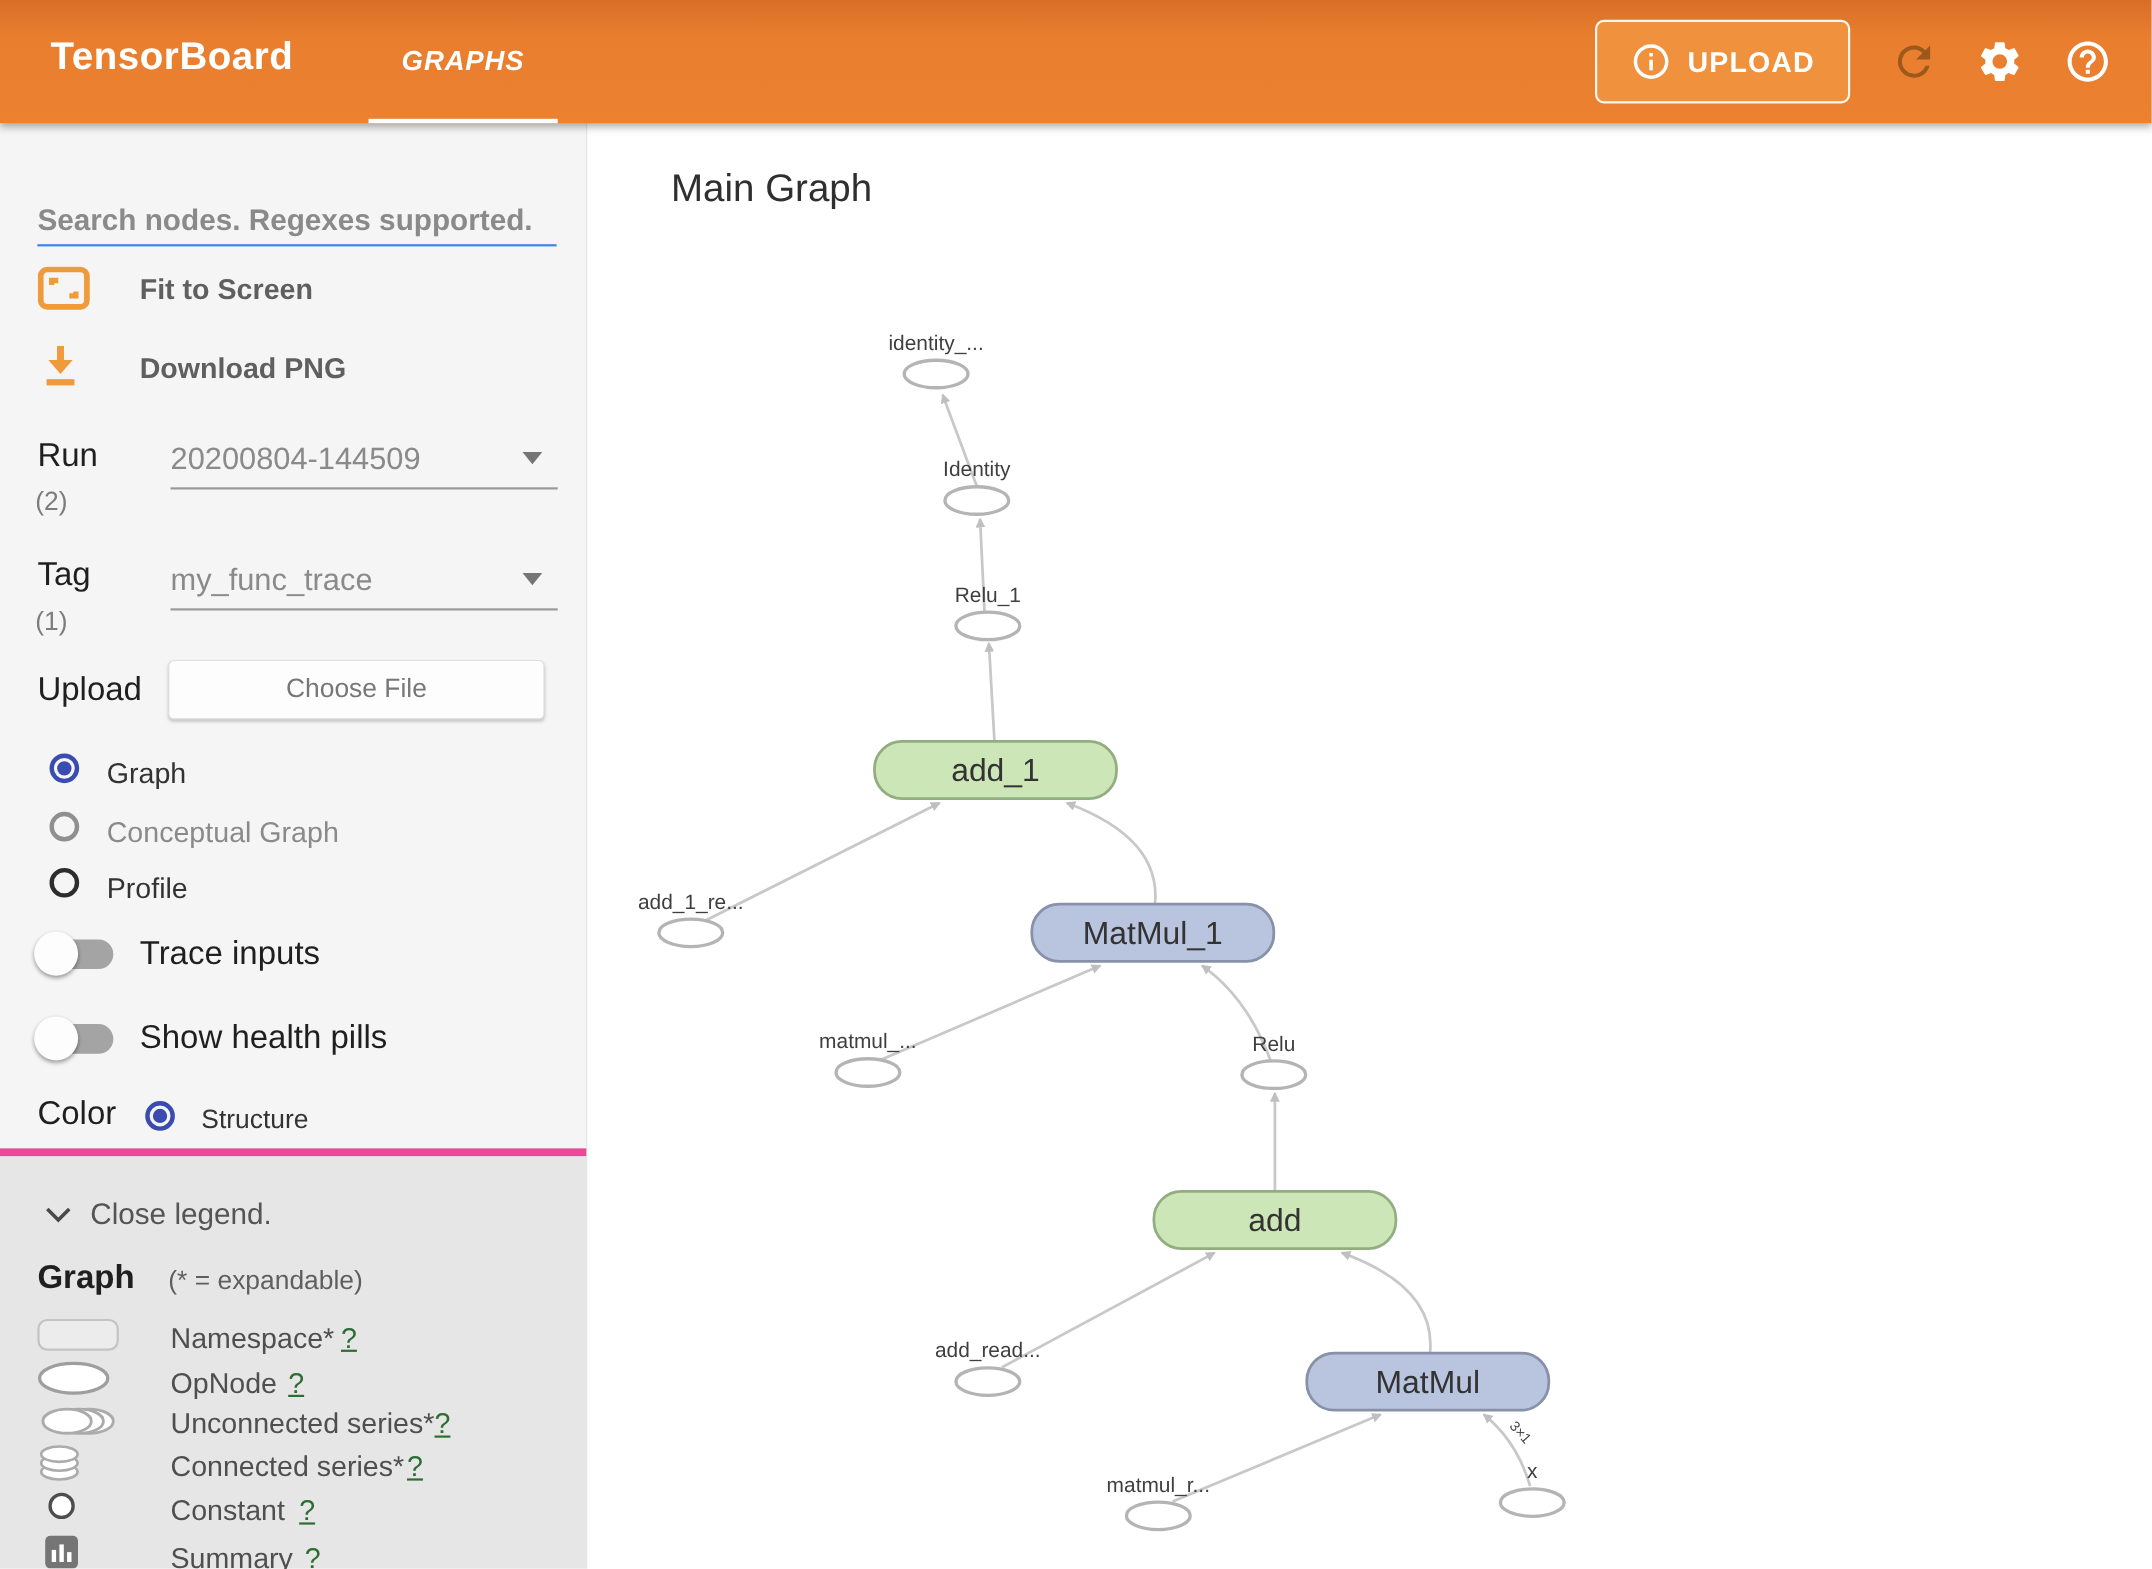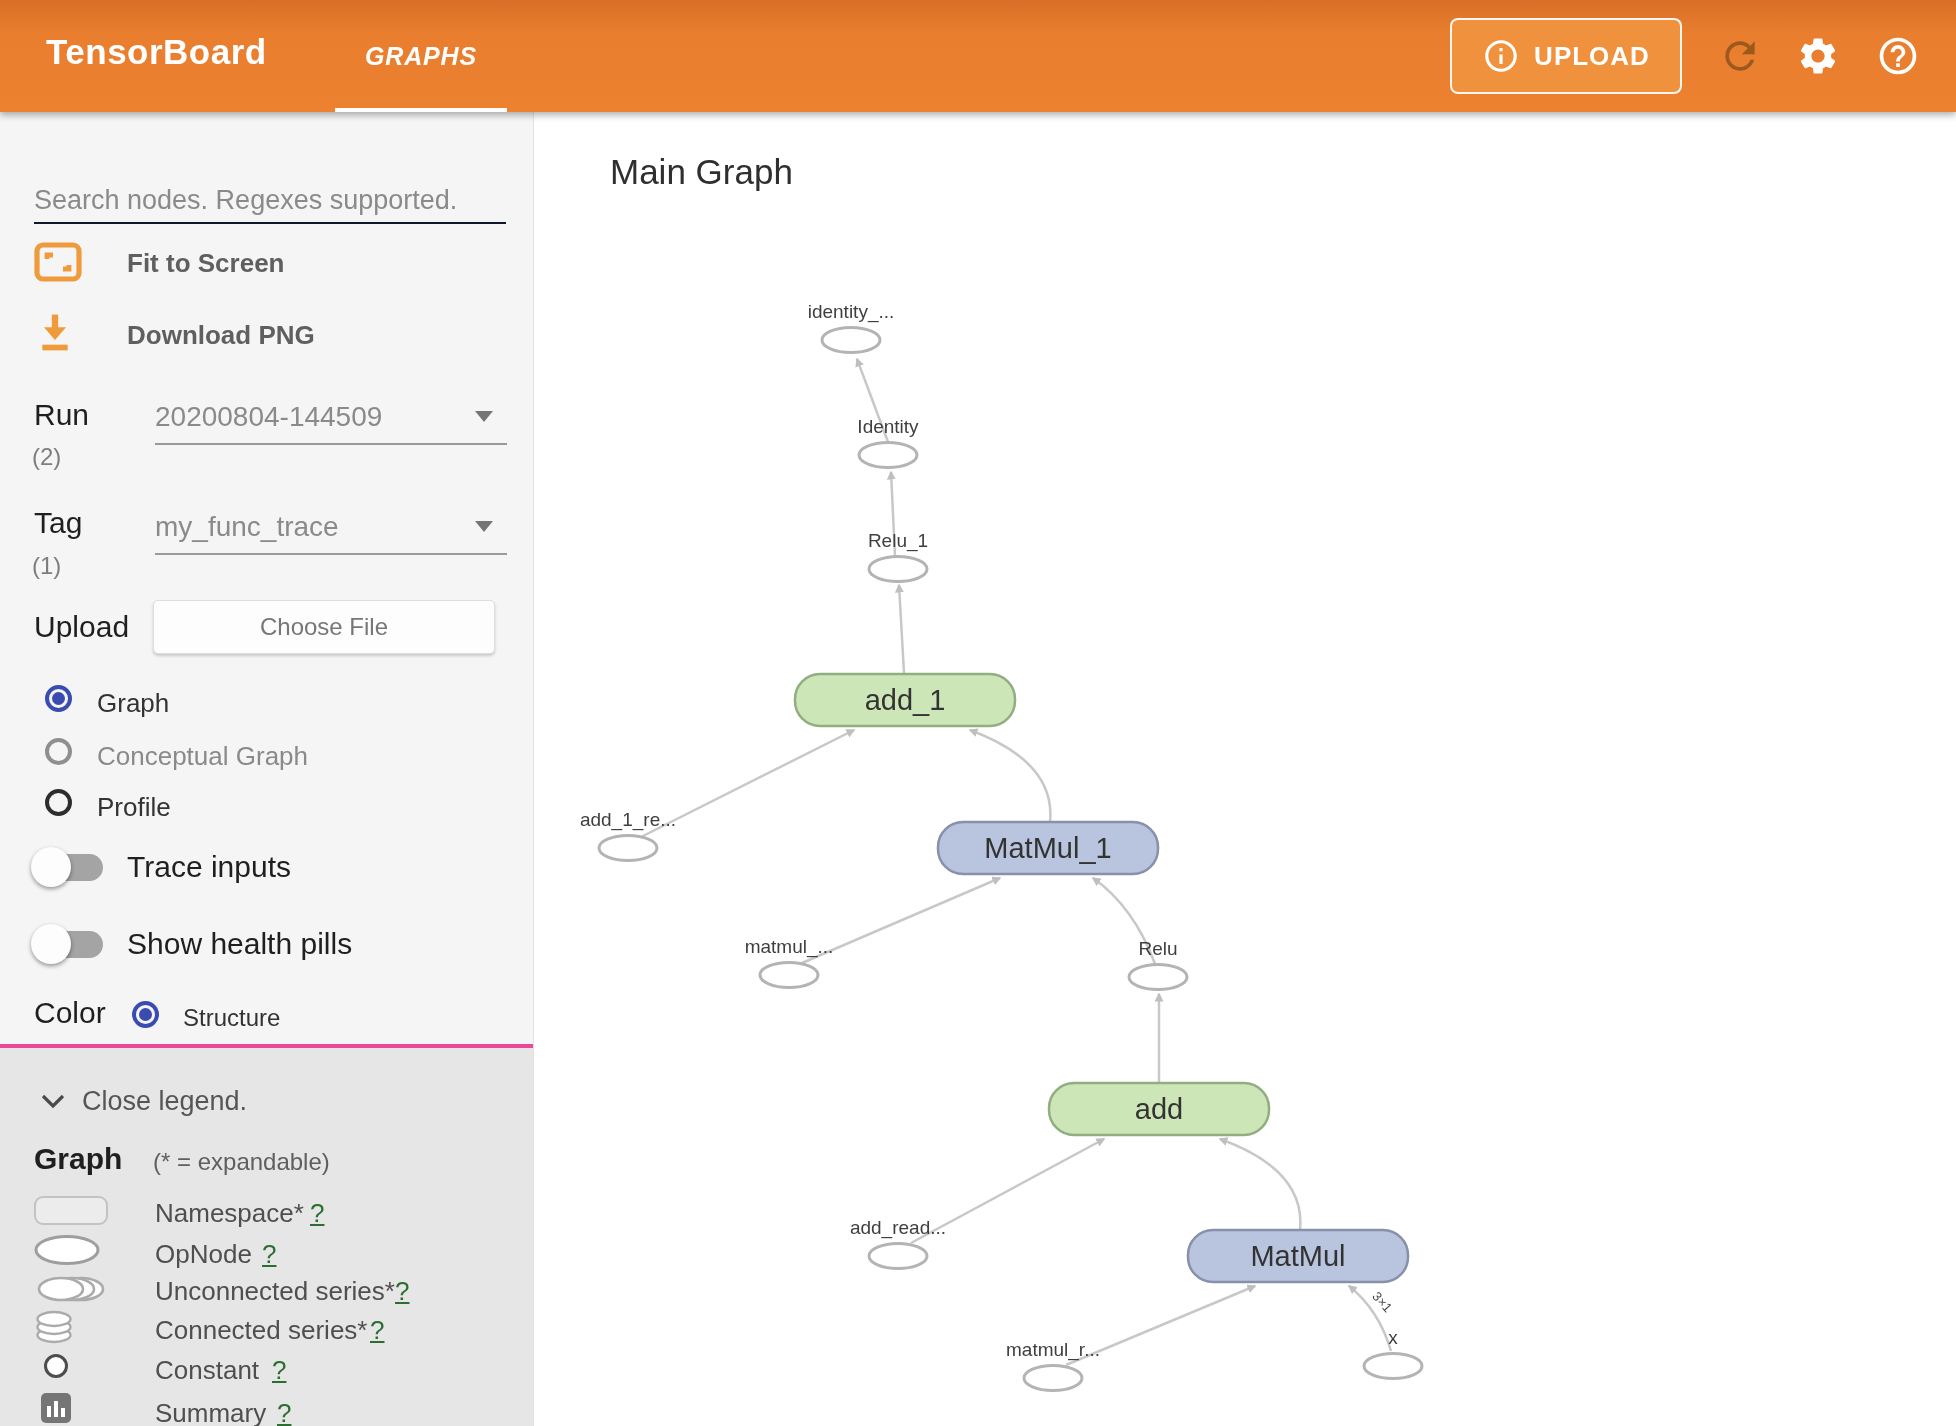--- a/index.html
+++ b/index.html
@@ -23,22 +23,22 @@
   .upload-btn { left:1450px; top:18px; width:232px; height:76px; border:2px solid rgba(255,255,255,.92);
                 border-radius:8px; background:#f0913d; display:flex; align-items:center; justify-content:center;
                 gap:14px; color:#fff; font-size:26px; font-weight:700; letter-spacing:1px; cursor:pointer; }
   .hdr-icon { width:44px; height:44px; cursor:pointer; }
 
   
   #sidebar { position:absolute; left:0; top:112px; width:534px; height:1314px;
              background:#f5f5f5; border-right:1px solid #e2e2e2; }
   #sidebar .sect-label { color:#1f1f1f; font-size:30px; }
   .search-input { position:absolute; left:34px; top:66px; width:472px; height:46px; border:none; outline:none;
-                  background:transparent; border-bottom:2px solid #0f172a; font-size:27px; color:#444;
-                  font-family:"Liberation Sans", sans-serif; text-overflow:ellipsis; }
+                  background:transparent; border-bottom:2px solid #3b82f6; font-size:27px; color:#444;
+                  font-family:"Liberation Sans", sans-serif; text-overflow:ellipsis;font-weight:bold; }
   .search-input::placeholder { color:#8a8a8a; opacity:1; }
   .tool-row-label { color:#5f5f5f; font-size:26px;font-weight:bold; }
   .dd-value { color:#8a8a8a; font-size:28px; }
   .dd-underline { position:absolute; height:2px; background:#9a9a9a; }
   .dd-caret { position:absolute; width:0; height:0; border-left:9px solid transparent;
               border-right:9px solid transparent; border-top:11px solid #757575; }
   .count { color:#7d7d7d; font-size:24px; }
   .choose-file { position:absolute; left:153px; top:488px; width:342px; height:54px; background:#fdfdfd;
                  border:1px solid #dedede; border-radius:5px; box-shadow:0 2px 3px rgba(0,0,0,.18);
                  display:flex; align-items:center; justify-content:center; color:#777; font-size:24px; cursor:pointer; }
@@ -51,21 +51,21 @@
   .radio-label { position:absolute; font-size:26px; color:#333; cursor:pointer; }
   .radio-label.dim { color:#8a8a8a; }
   .toggle { position:absolute; width:76px; height:40px; cursor:pointer; }
   .toggle .track { position:absolute; left:8px; top:7px; width:64px; height:27px; border-radius:14px; background:#a4a4a4; }
   .toggle .thumb { position:absolute; left:0; top:0; width:40px; height:40px; border-radius:50%; background:#fdfdfd;
                    box-shadow:0 2px 4px rgba(0,0,0,.4); }
   .toggle-label { position:absolute; font-size:30px; color:#1f1f1f; }
 
   
   #legend { position:absolute; left:0; top:932px; width:533px; height:382px; background:#e6e6e6;
-            border-top:4px solid #ec4899; }
+            border-top:7px solid #ec4899; }
   .legend-q { color:#2c6e31; text-decoration:underline; font-size:26px; cursor:pointer; }
   .legend-label { color:#4f4f4f; font-size:26px; }
   .legend-row { position:absolute; left:0; width:520px; height:38px; }
 
   
   #main { position:absolute; left:534px; top:112px; width:1422px; height:1314px; background:#fff; }
   .main-title { left:76px; top:40px; font-size:35px; color:#2f2f2f; }
   .edge { stroke:#c8c8c8; stroke-width:2.5; fill:none; }
   .op-ellipse { fill:#fff; stroke:#b4b4b4; stroke-width:3; }
   .node-label { font-size:19px; fill:#3f3f3f; text-anchor:middle; font-family:"Liberation Sans",sans-serif; }

